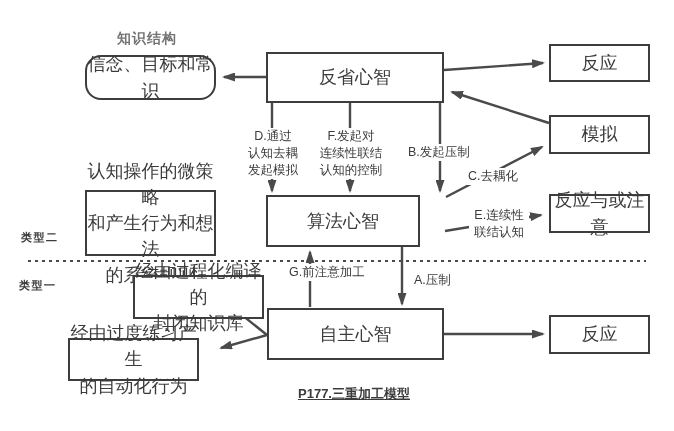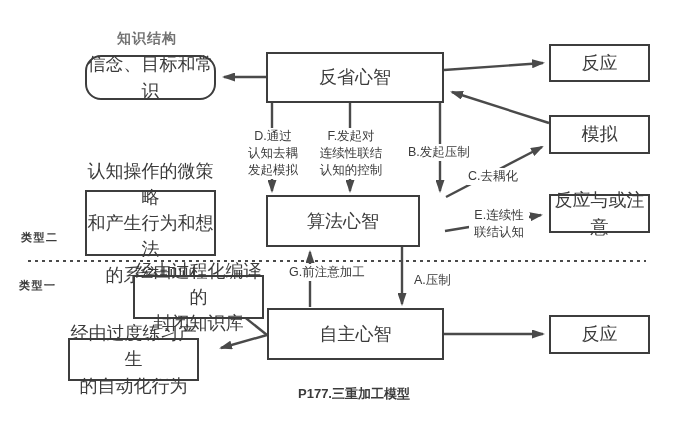--- a/index.html
+++ b/index.html
@@ -53,20 +53,21 @@
     font-size: 11px;
     font-weight: bold;
     letter-spacing: 1.5px;
     color: #3b3b3b;
   }
   .caption {
     position: absolute;
     font-size: 13px;
     font-weight: bold;
     color: #3b3b3b;
+    text-decoration: underline;
   }
 </style>
 </head>
 <body>
 
 <div class="stage">
 
   <svg class="connector-layer" viewBox="0 0 674 431" xmlns="http://www.w3.org/2000/svg">
     <defs>
       <marker id="ah" markerWidth="13" markerHeight="9" refX="11" refY="4.5" orient="auto" markerUnits="userSpaceOnUse">

